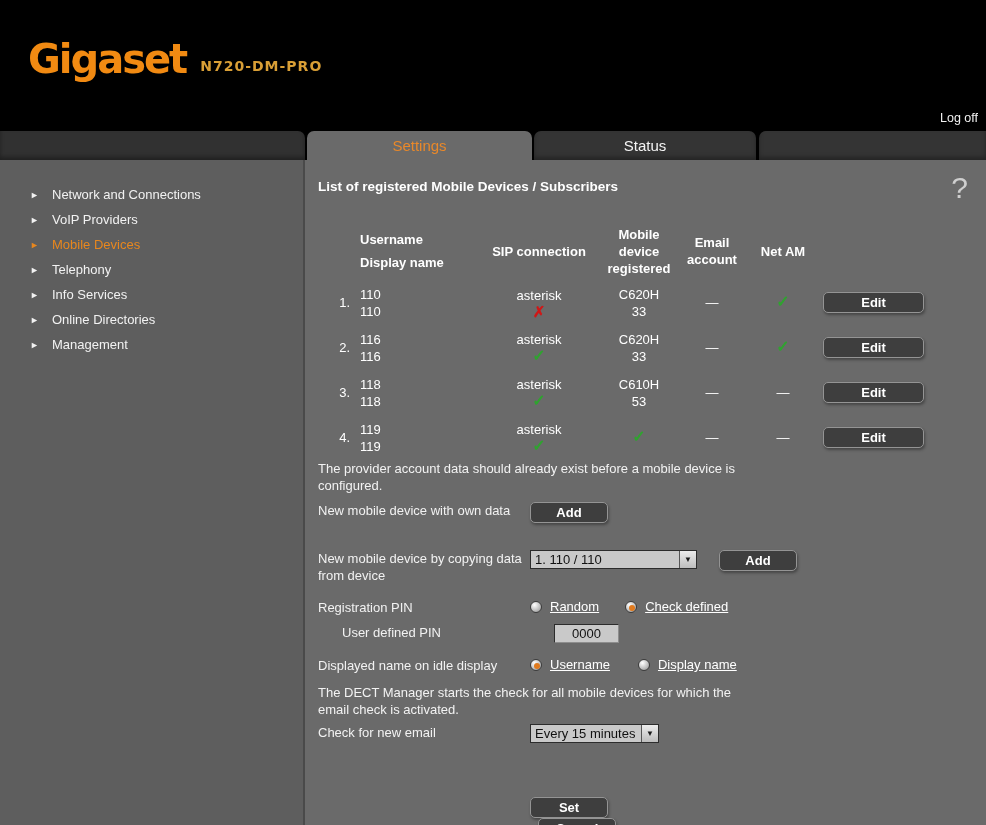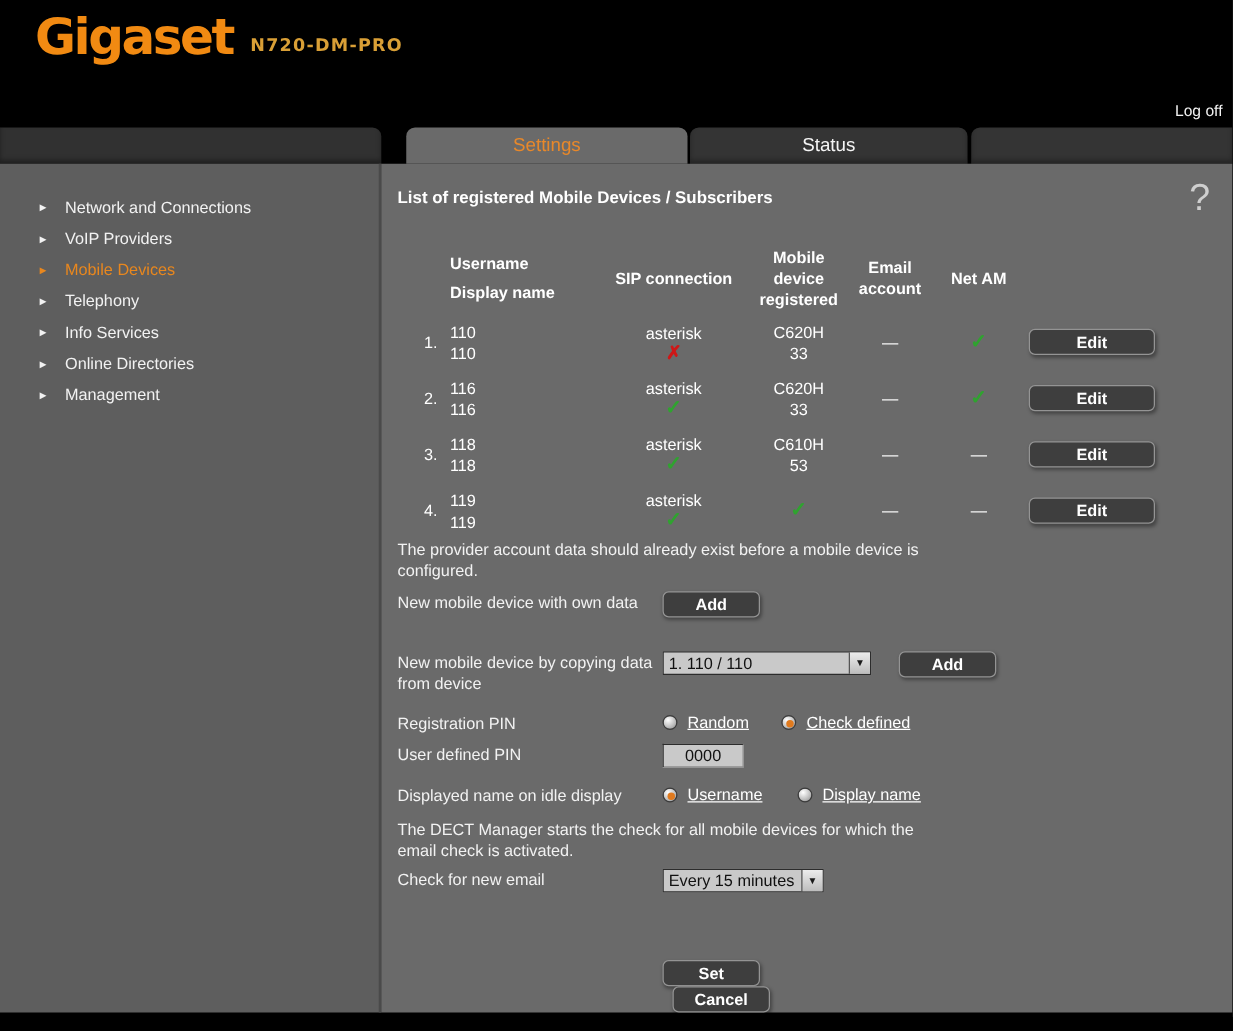--- a/index.html
+++ b/index.html
@@ -1,32 +1,32 @@
 <!DOCTYPE html>
 <html><head>
 <meta charset="utf-8">
 <style>
   * { margin:0; padding:0; box-sizing:border-box; }
   html,body { width:986px; height:825px; background:#000; overflow:hidden; }
   body { font-family:"Liberation Sans", sans-serif; font-size:13px; color:#fff; }
   .page { position:relative; width:986px; height:825px; background:#000; }
 
   
-  .header { position:relative; height:100px; background:#000; }
+  .header { position:relative; height:100px; background:#000;margin-top:29px; }
   .brand-row { position:absolute; left:28px; top:8px; display:flex; align-items:flex-end; }
   .brand { font-family:"DejaVu Sans", sans-serif; font-weight:bold; font-size:40px; letter-spacing:-2px; color:#f18a12; line-height:44px; }
   .model { font-family:"DejaVu Sans", sans-serif; font-weight:bold; font-size:14px; letter-spacing:1px; color:#d99f36; margin:0 0 7px 14px; }
   .logoff { position:absolute; right:8px; bottom:4px; color:#f2f2f2; font-size:12.5px; cursor:pointer; }
 
   
   .tabbar { height:31px; background:#000; display:flex; }
   .tabseg { height:29px; margin-top:2px; }
   .seg-left { width:305px; background:#313131; border-radius:0 7px 0 0; box-shadow:inset 0 -3px 4px rgba(0,0,0,.35); }
   .tab { display:flex; align-items:center; justify-content:center; font-size:15px; cursor:pointer; }
-  .tab-settings { width:225px; margin-left:20px; background:#6a6a6a; border-radius:7px 7px 0 0; color:#e8882a; }
+  .tab-settings { width:225px; margin-left:2px; background:#6a6a6a; border-radius:7px 7px 0 0; color:#e8882a; }
   .tab-status { width:222px; margin-left:2px; background:#343434; border-radius:7px 7px 0 0; color:#f5f5f5; box-shadow:inset 0 -3px 4px rgba(0,0,0,.3); }
   .seg-right { flex:1; margin-left:3px; background:#343434; border-radius:7px 0 0 0; box-shadow:inset 0 -3px 4px rgba(0,0,0,.3); }
 
   
   .main { display:flex; height:679px; }
   .sidebar { width:305px; background:#5e5e5e; border-right:2px solid #4a4a4a; padding-top:22px; }
   .nav-item { display:flex; align-items:center; height:25px; padding-left:30px; cursor:pointer; color:#f2f2f2; }
   .nav-arrow { width:22px; font-size:9px; color:#f2f2f2; }
   .nav-item.active, .nav-item.active .nav-arrow { color:#e8871e; }
 
@@ -53,21 +53,21 @@
 
   
   .note { max-width:430px; line-height:17px; color:#f2f2f2; }
   .note1 { }
   .note2 { margin-top:10px; }
   .frow { display:flex; align-items:flex-start; }
   .flabel { width:212px; line-height:17px; color:#f2f2f2; flex:none; }
   .row-own { margin-top:8px; min-height:34px; }
   .row-copy { margin-top:14px; min-height:34px; }
   .row-pinmode { margin-top:15px; min-height:17px; }
-  .row-pin { margin-top:8px; min-height:19px; }
+  .row-pin { margin-top:8px; min-height:19px;margin-left:24px; }
   .row-dispname { margin-top:14px; min-height:17px; }
   .row-email { margin-top:6px; min-height:19px; }
 
   .select { display:flex; height:19px; background:#c9c9c9; border:1px solid #2c2c2c; cursor:pointer; }
   .select .val { flex:1; color:#111; font-size:13px; line-height:17px; padding:0 4px; white-space:nowrap; overflow:hidden; }
   .select .arrow { width:17px; background:linear-gradient(#ececec,#bdbdbd); border-left:1px solid #555; display:flex; align-items:center; justify-content:center; color:#1a1a1a; font-size:8px; }
   .sel-copy { width:167px; }
   .sel-email { width:129px; }
   .gap22 { width:22px; flex:none; }
 

